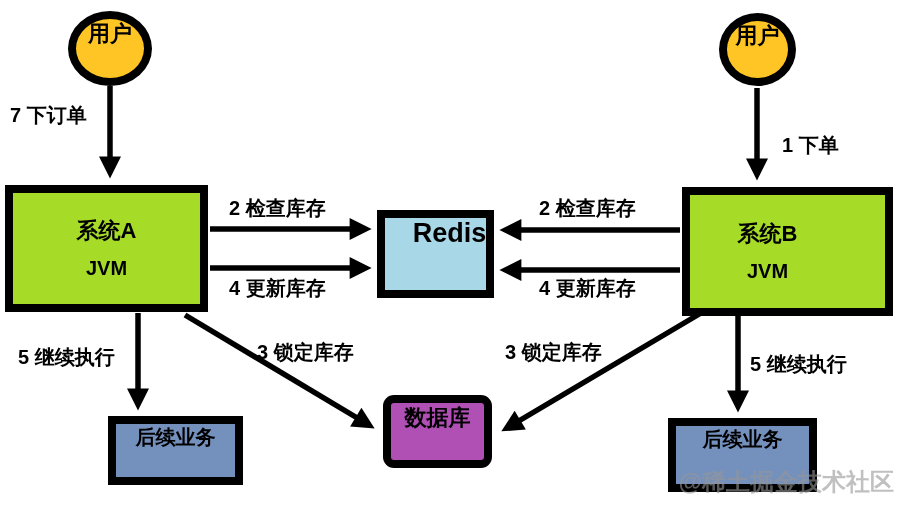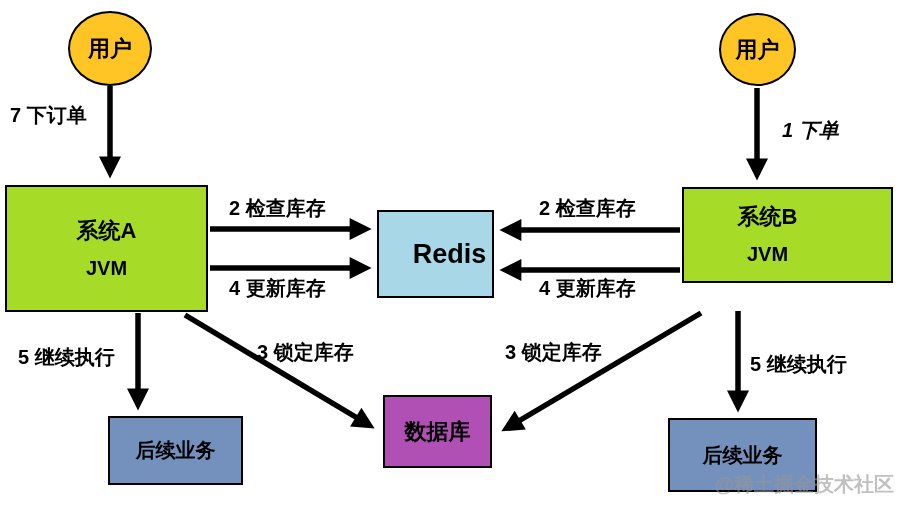--- a/index.html
+++ b/index.html
@@ -8,61 +8,61 @@
     width:908px;height:508px;
     background:#ffffff;
     overflow:hidden;
     font-family:"Liberation Sans",sans-serif;
     font-weight:700;
     color:#000;
   }
   .edges{position:absolute;left:0;top:0;width:908px;height:508px;z-index:1;}
   .node{
     position:absolute;z-index:2;
-    display:flex;align-items:center;justify-content:center;
+    display:flex;justify-content:center;
     box-sizing:border-box;
-    border:2px solid #000000;
+    border:8px solid #000000;
     text-align:center;
   }
   .circle{border-radius:50%;font-size:22px;background:#FFC524;}
   .sys{background:#A6DC28;flex-direction:column;gap:16px;}
   .sys .sys-title{font-size:22px;line-height:1;}
   .sys .sys-sub{font-size:20px;line-height:1;}
   .redis{background:#A8D8E8;font-size:27px;padding-left:28px;}
   .db{background:#B04FB4;font-size:22px;}
   .follow{background:#7491BE;font-size:20px;}
 
   .user-a{left:68px;top:11px;width:84px;height:75px;}
   .user-b{left:719px;top:13px;width:77px;height:73px;}
   .system-a{left:5px;top:185px;width:203px;height:127px;}
-  .system-b{left:682px;top:187px;width:211px;height:96px;padding-right:40px;}
+  .system-b{left:682px;top:187px;width:211px;height:129px;padding-right:40px;}
   .redis-box{left:377px;top:210px;width:117px;height:88px;}
-  .db-box{left:383px;top:395px;width:109px;height:73px;}
+  .db-box{left:383px;top:395px;width:109px;height:73px;border-radius:11px;}
   .follow-a{left:108px;top:416px;width:135px;height:69px;}
   .follow-b{left:668px;top:418px;width:149px;height:74px;}
 
   .edge-label{
     position:absolute;z-index:3;
     font-size:20px;line-height:1.1;white-space:nowrap;
   }
   .lbl-order-a{left:10px;top:104px;}
-  .lbl-order-b{left:782px;top:119px;font-style:italic;}
+  .lbl-order-b{left:782px;top:134px;}
   .lbl-check-a{left:229px;top:197px;}
   .lbl-update-a{left:229px;top:277px;}
   .lbl-check-b{left:539px;top:197px;}
   .lbl-update-b{left:539px;top:277px;}
   .lbl-lock-a{left:257px;top:341px;}
   .lbl-lock-b{left:505px;top:341px;}
   .lbl-continue-a{left:18px;top:346px;}
   .lbl-continue-b{left:750px;top:353px;}
 
   .watermark{
     position:absolute;z-index:4;
     right:14px;bottom:10px;
-    font-size:20px;font-weight:700;
+    font-size:24px;font-weight:700;
     color:rgba(150,150,150,0.6);
     white-space:nowrap;
   }
 </style>
 </head>
 <body>
 
 <div class="stage">
 
   <svg class="edges" viewBox="0 0 908 508" xmlns="http://www.w3.org/2000/svg">

